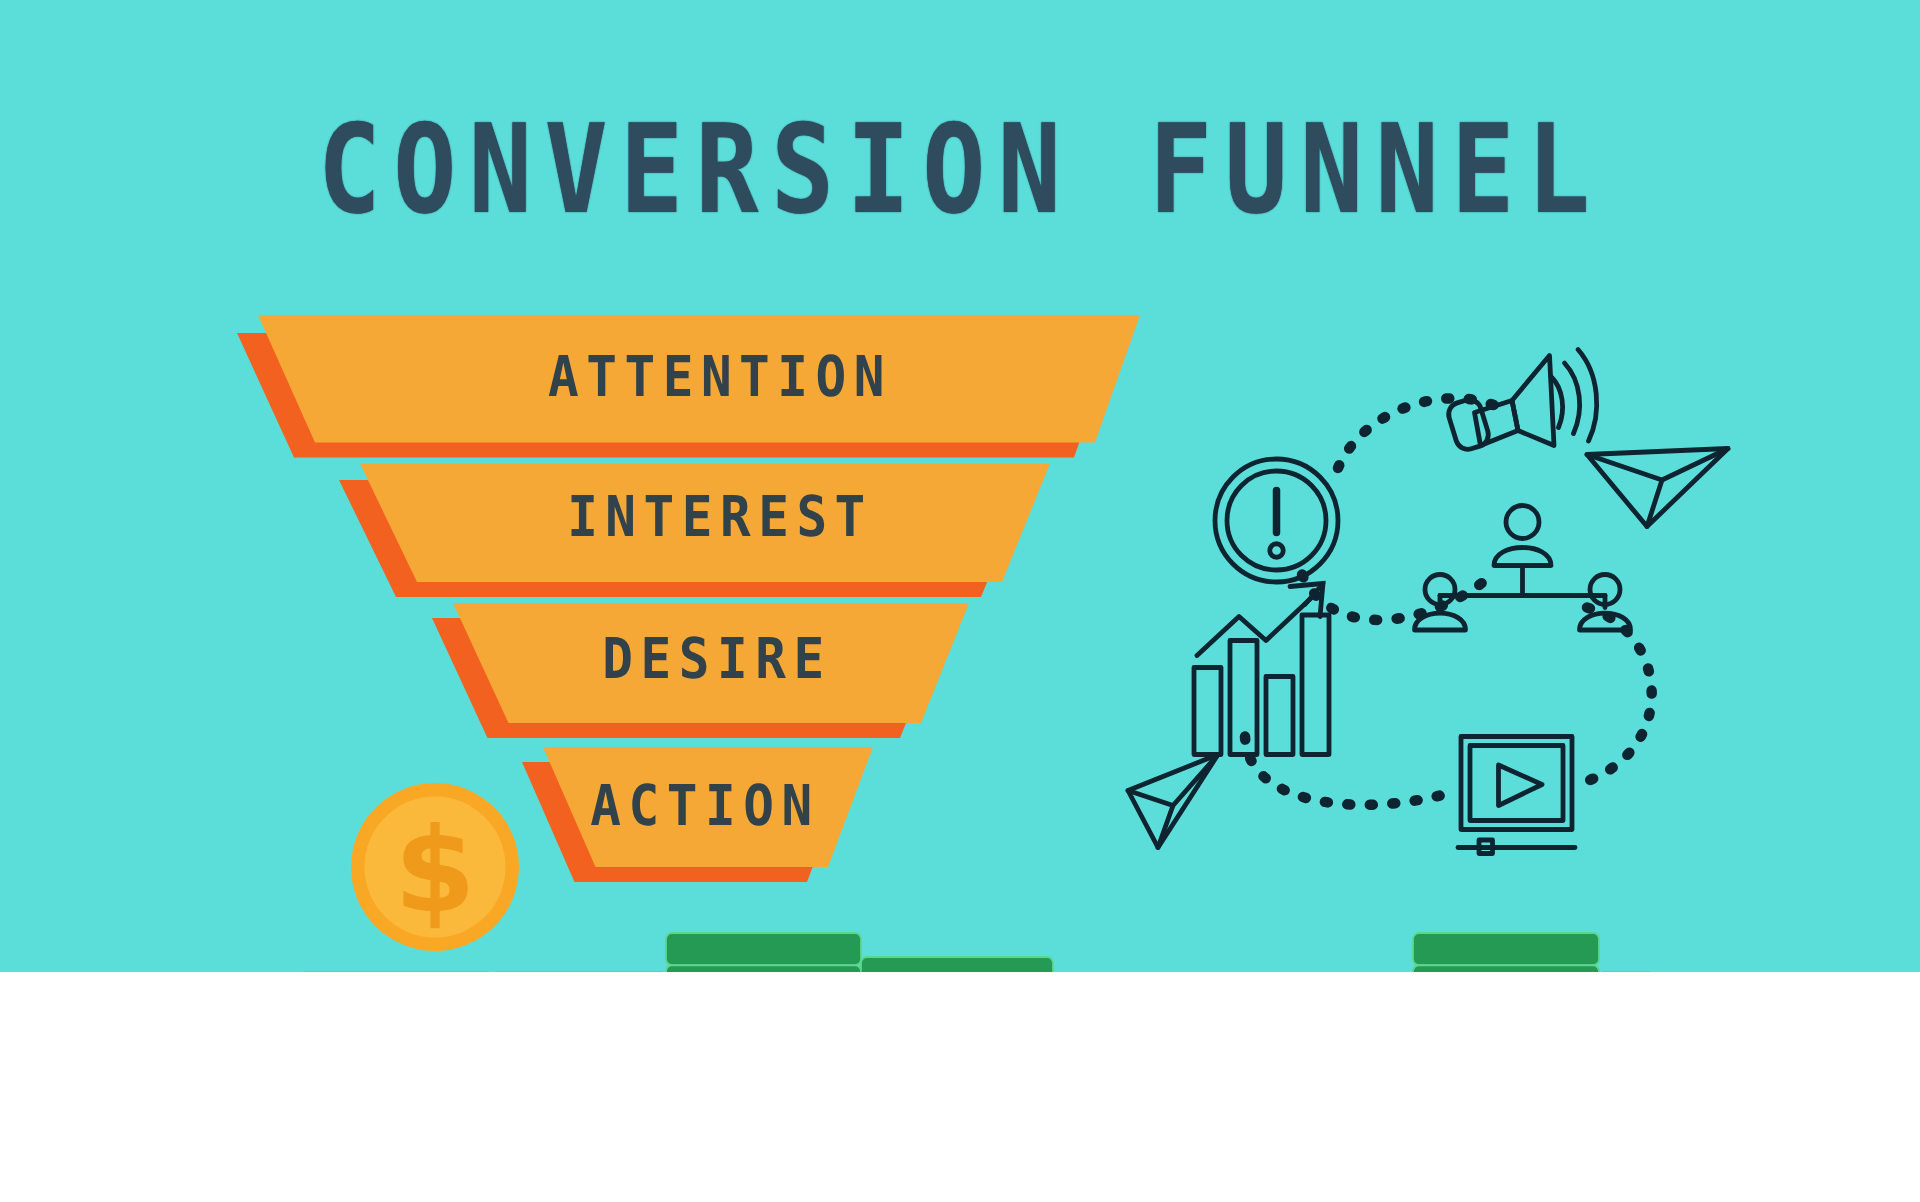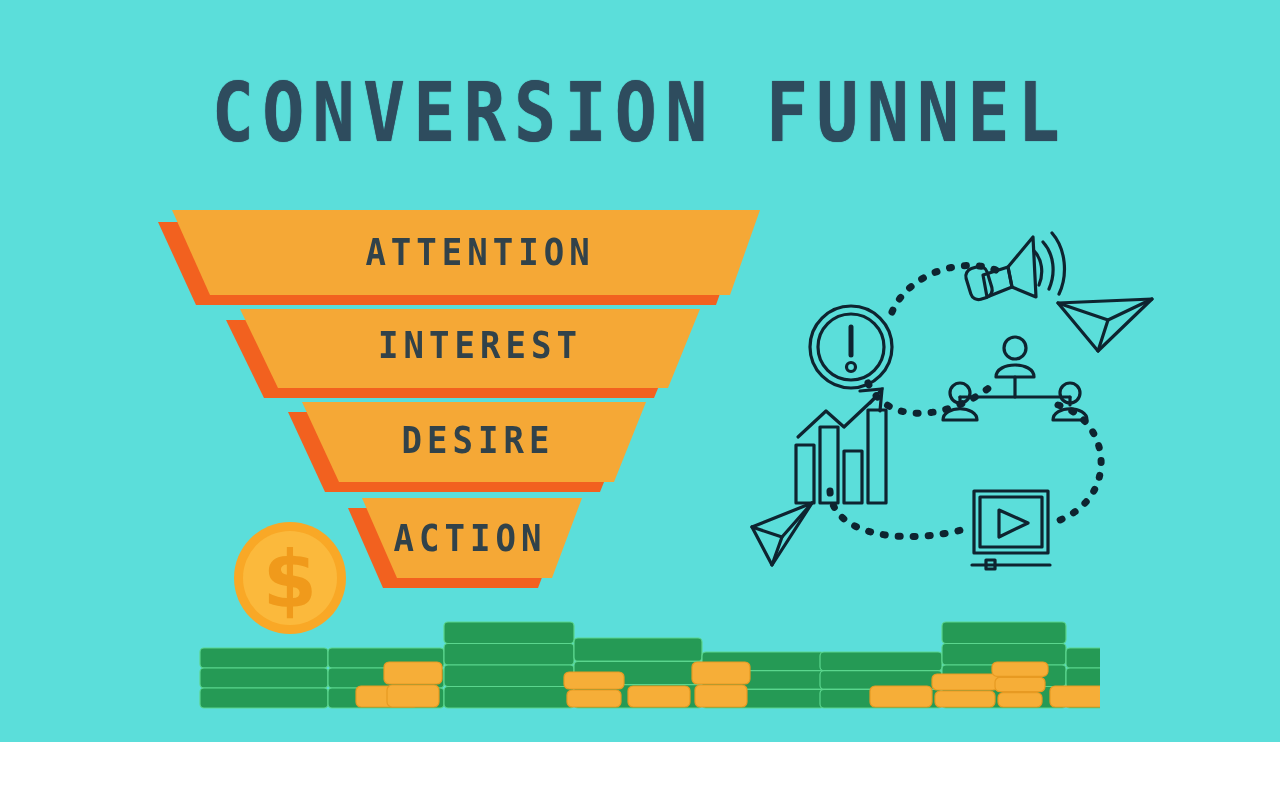--- a/index.html
+++ b/index.html
@@ -4,21 +4,21 @@
 <title>Conversion Funnel</title>
 <style>
   html, body {
     margin: 0;
     padding: 0;
     background: #ffffff;
   }
   #stage {
     position: relative;
     width: 1280px;
-    height: 742px;
+    height: 648px;
     overflow: hidden;
     background: #5BDEDA;
     font-family: "DejaVu Sans Mono", "Liberation Mono", monospace;
   }
 
   
   #title {
     position: absolute;
     left: 0;
     top: 72px;

